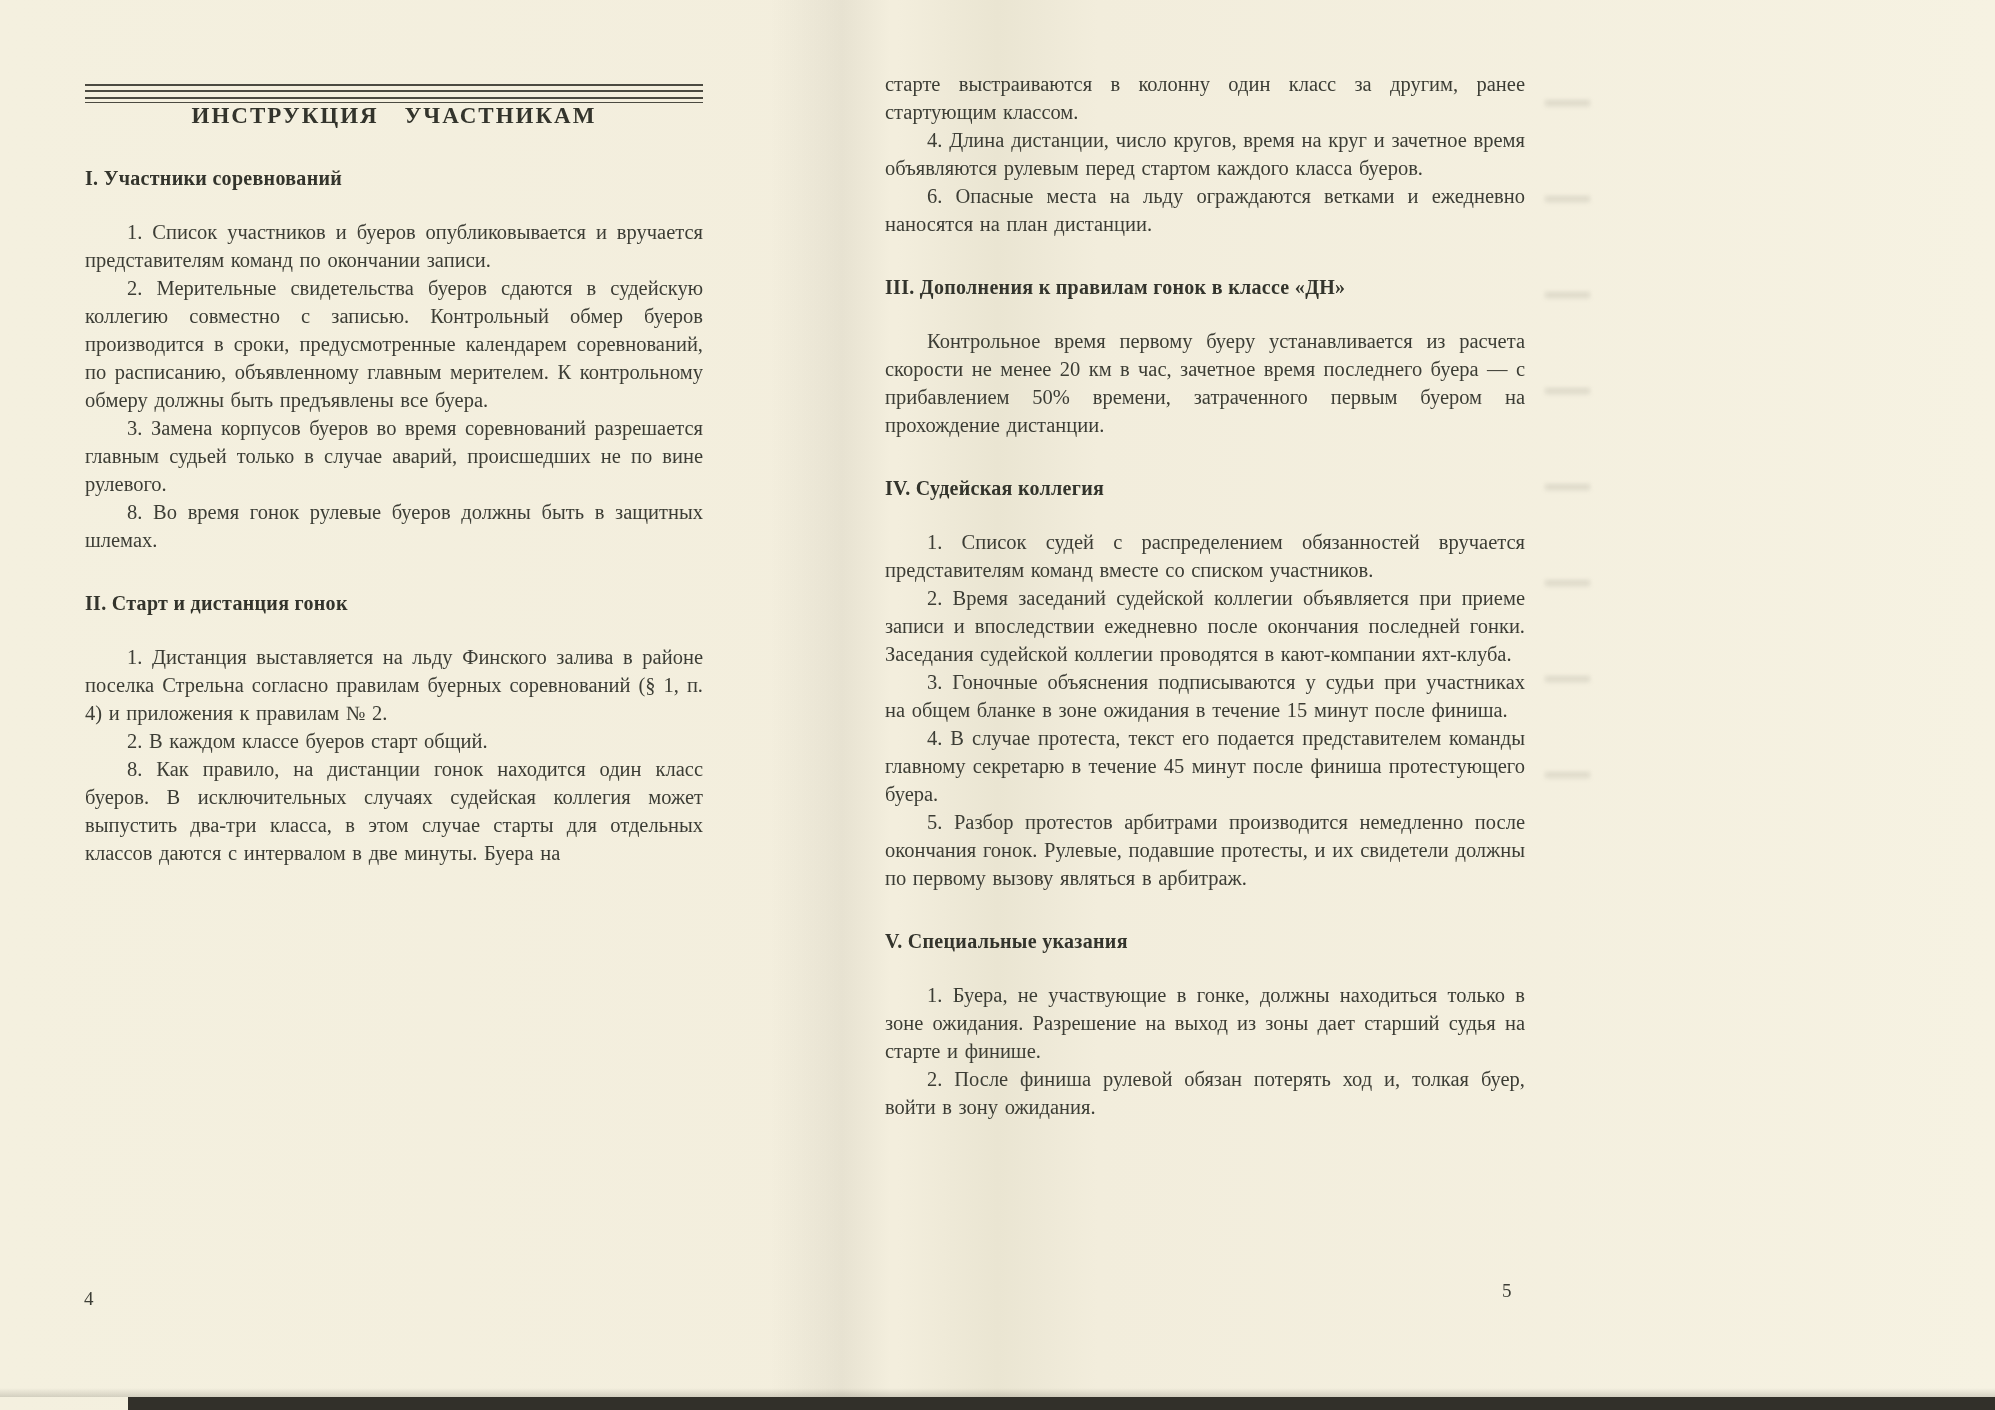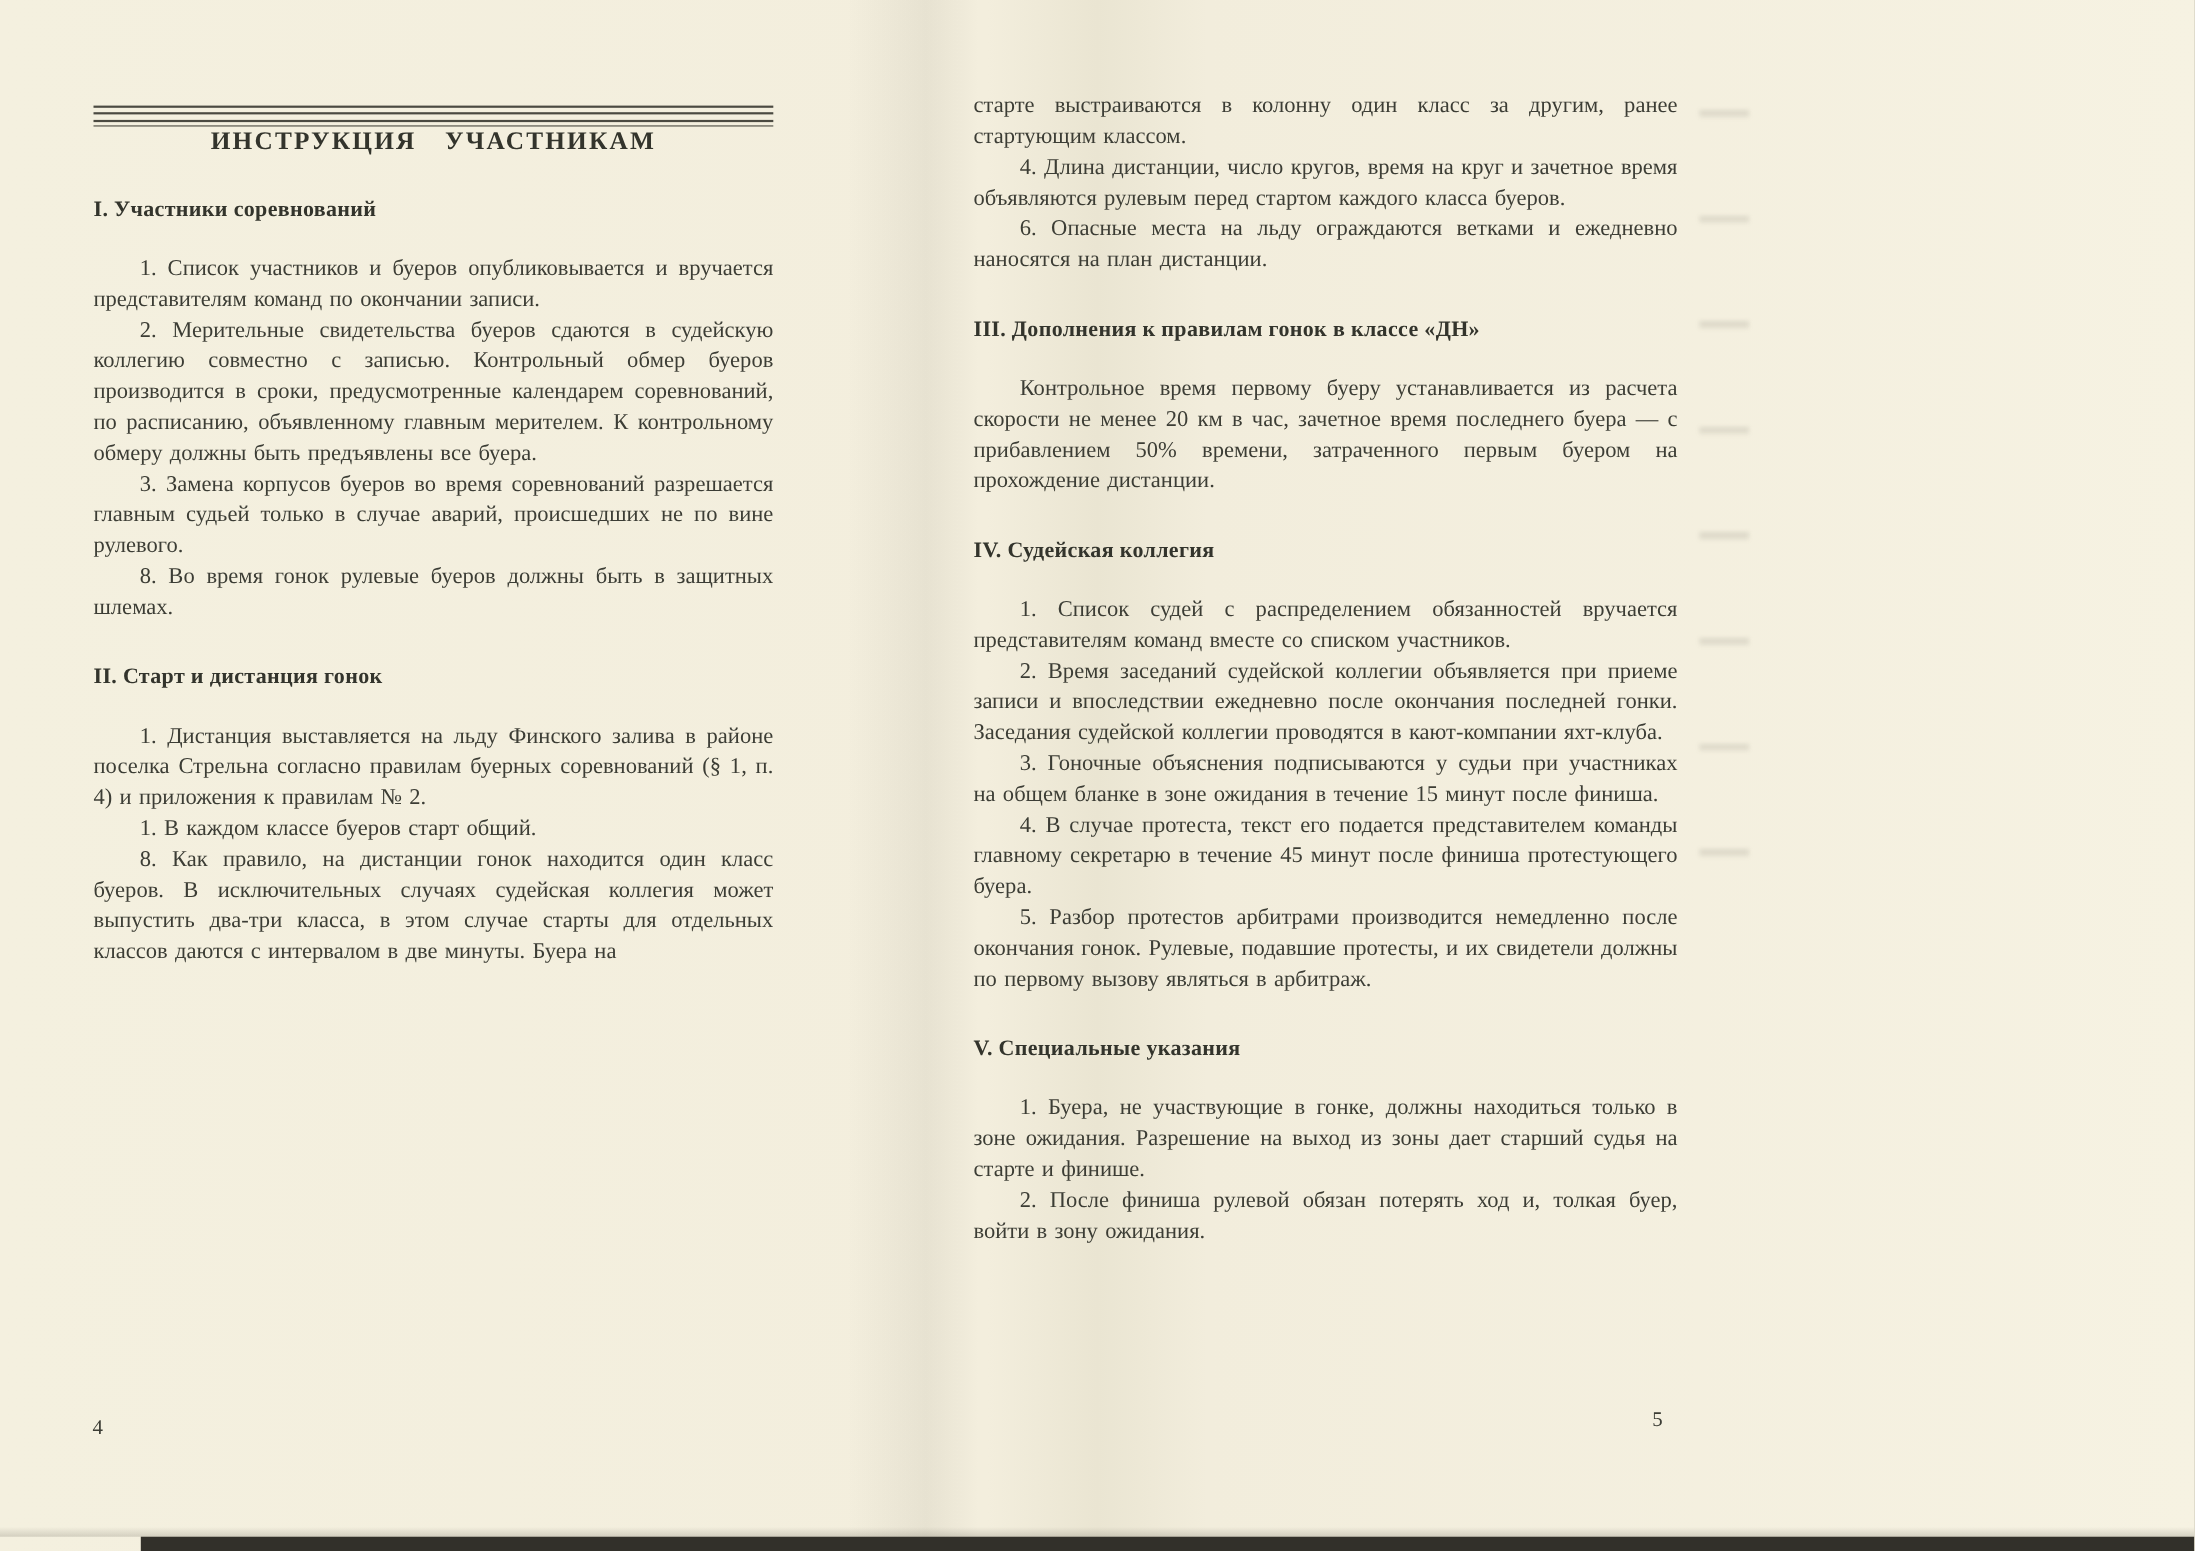--- a/index.html
+++ b/index.html
@@ -12,21 +12,21 @@
     position:relative; width:1995px; height:1410px;
     background:linear-gradient(90deg,#f4f0df 0%,#f3eedd 45%,#eae5d2 50%,#f2eddc 55%,#f6f2e2 100%);
     overflow:hidden;
     color:#3c3d35;
   }
   .fold-shadow {
     position:absolute; top:0; left:770px; width:120px; height:100%;
     background:linear-gradient(90deg, rgba(90,85,70,0) 0%, rgba(90,85,70,0.08) 60%, rgba(90,85,70,0) 100%);
     pointer-events:none;
   }
-  .page { position:absolute; top:12px; }
+  .page { position:absolute; top:0; }
   .page.left  { left:85px;  width:618px; }
   .page.right { left:885px; width:640px; }
 
   .ornament { margin-top:84px; }
   .ornament .r { background:#4b4a41; }
   .ornament .r1 { height:2px;   margin-bottom:4px; }
   .ornament .r2 { height:2px;   margin-bottom:5px; }
   .ornament .r3 { height:1.5px; margin-bottom:3px; }
   .ornament .r4 { height:1.5px; }
 
@@ -89,21 +89,21 @@
     <div class="title">ИНСТРУКЦИЯ УЧАСТНИКАМ</div>
 
     <div class="sec-heading">I. Участники соревнований</div>
     <p class="para">1. Список участников и буеров опубликовывается и вручается представителям команд по окончании записи.</p>
     <p class="para">2. Мерительные свидетельства буеров сдаются в судейскую коллегию совместно с записью. Контрольный обмер буеров производится в сроки, предусмотренные календарем соревнований, по расписанию, объявленному главным мерителем. К контрольному обмеру должны быть предъявлены все буера.</p>
     <p class="para">3. Замена корпусов буеров во время соревнований разрешается главным судьей только в случае аварий, происшедших не по вине рулевого.</p>
     <p class="para">8. Во время гонок рулевые буеров должны быть в защитных шлемах.</p>
 
     <div class="sec-heading">II. Старт и дистанция гонок</div>
     <p class="para">1. Дистанция выставляется на льду Финского залива в районе поселка Стрельна согласно правилам буерных соревнований (§ 1, п. 4) и приложения к правилам № 2.</p>
-    <p class="para">1. В каждом классе буеров старт общий.</p>
+    <p class="para">2. В каждом классе буеров старт общий.</p>
     <p class="para">8. Как правило, на дистанции гонок находится один класс буеров. В исключительных случаях судейская коллегия может выпустить два-три класса, в этом случае старты для отдельных классов даются с интервалом в две минуты. Буера на</p>
   </div>
 
   <div class="page right">
 
     <p class="para no-indent first">старте выстраиваются в колонну один класс за другим, ранее стартующим классом.</p>
     <p class="para">4. Длина дистанции, число кругов, время на круг и зачетное время объявляются рулевым перед стартом каждого класса буеров.</p>
     <p class="para">6. Опасные места на льду ограждаются ветками и ежедневно наносятся на план дистанции.</p>
 
     <div class="sec-heading">III. Дополнения к правилам гонок в классе «ДН»</div>

